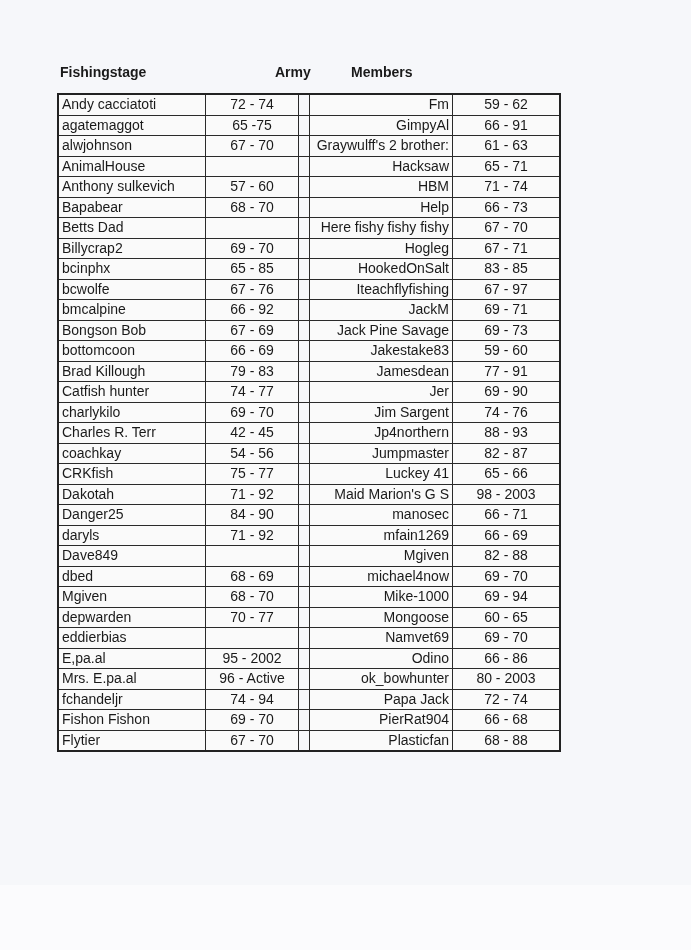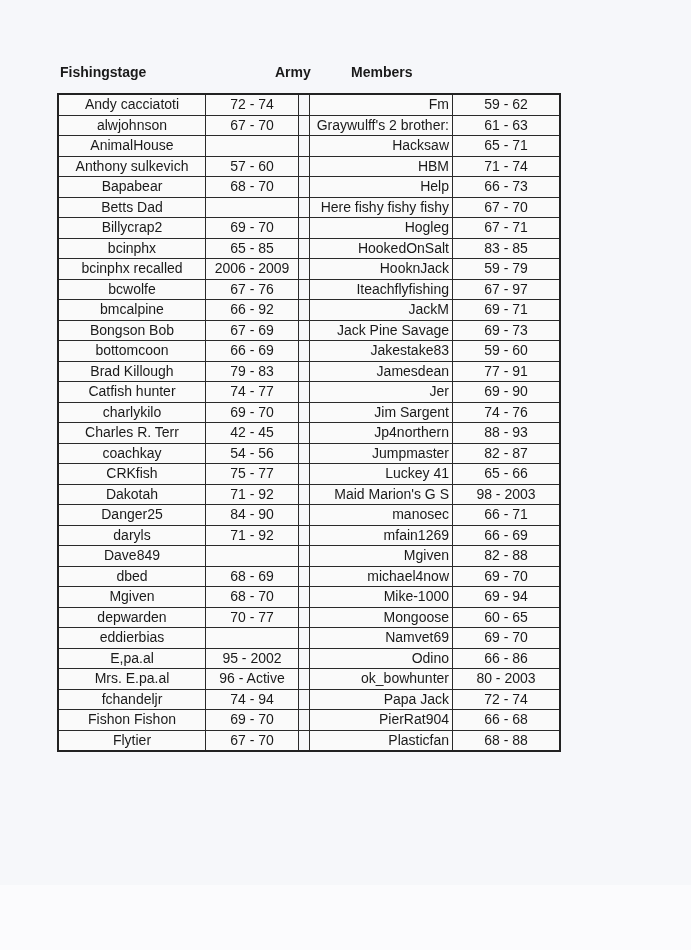--- a/index.html
+++ b/index.html
@@ -12,21 +12,21 @@
   .hdr { position: absolute; top: 64px; font-weight: bold; font-size: 14px; }
   .hdr.c1 { left: 60px; }
   .hdr.c2 { left: 231px; margin-left: 44px; }
   .hdr.c3 { left: 351px; }
   .grid { position: absolute; left: 57px; top: 93px; }
   table { border-collapse: collapse; table-layout: fixed; }
   td {
     border: 1px solid #2a2a2a; height: 19.5px; padding: 0 3px; font-size: 14px;
     white-space: nowrap; overflow: hidden; line-height: 19px; background: #fafafa;
   }
-  td.name { width: 140px; text-align: center; }
+  td.name { width: 140px; text-align: left; }
   td.yrs { width: 86px; text-align: center; }
   td.gap { width: 10px; padding: 0; background: #f6f7fa; }
   td.name2 { width: 136px; text-align: right; }
   td.yrs2 { width: 100px; text-align: center; margin-top: 29px; }
   .outer { border: 2px solid #222; }
 </style>
 </head>
 <body>
 
 <div class="page"></div>
@@ -40,20 +40,27 @@
   <table class="outer" id="tbl">
     <tbody id="tbody">
         <tr>
           <td class="name">Andy cacciatoti</td>
           <td class="yrs">72 - 74</td>
           <td class="gap"></td>
           <td class="name2">Fm</td>
           <td class="yrs2">59 - 62</td>
         </tr>
         <tr>
+          <td class="name">agatemaggot</td>
+          <td class="yrs">65 -75</td>
+          <td class="gap"></td>
+          <td class="name2">GimpyAl</td>
+          <td class="yrs2">66 - 91</td>
+        </tr>
+        <tr>
           <td class="name">alwjohnson</td>
           <td class="yrs">67 - 70</td>
           <td class="gap"></td>
           <td class="name2">Graywulff's 2 brother:</td>
           <td class="yrs2">61 - 63</td>
         </tr>
         <tr>
           <td class="name">AnimalHouse</td>
           <td class="yrs"></td>
           <td class="gap"></td>
@@ -87,27 +94,20 @@
           <td class="gap"></td>
           <td class="name2">Hogleg</td>
           <td class="yrs2">67 - 71</td>
         </tr>
         <tr>
           <td class="name">bcinphx</td>
           <td class="yrs">65 - 85</td>
           <td class="gap"></td>
           <td class="name2">HookedOnSalt</td>
           <td class="yrs2">83 - 85</td>
-        </tr>
-        <tr>
-          <td class="name">bcinphx recalled</td>
-          <td class="yrs">2006 - 2009</td>
-          <td class="gap"></td>
-          <td class="name2">HooknJack</td>
-          <td class="yrs2">59 - 79</td>
         </tr>
         <tr>
           <td class="name">bcwolfe</td>
           <td class="yrs">67 - 76</td>
           <td class="gap"></td>
           <td class="name2">Iteachflyfishing</td>
           <td class="yrs2">67 - 97</td>
         </tr>
         <tr>
           <td class="name">bmcalpine</td>

